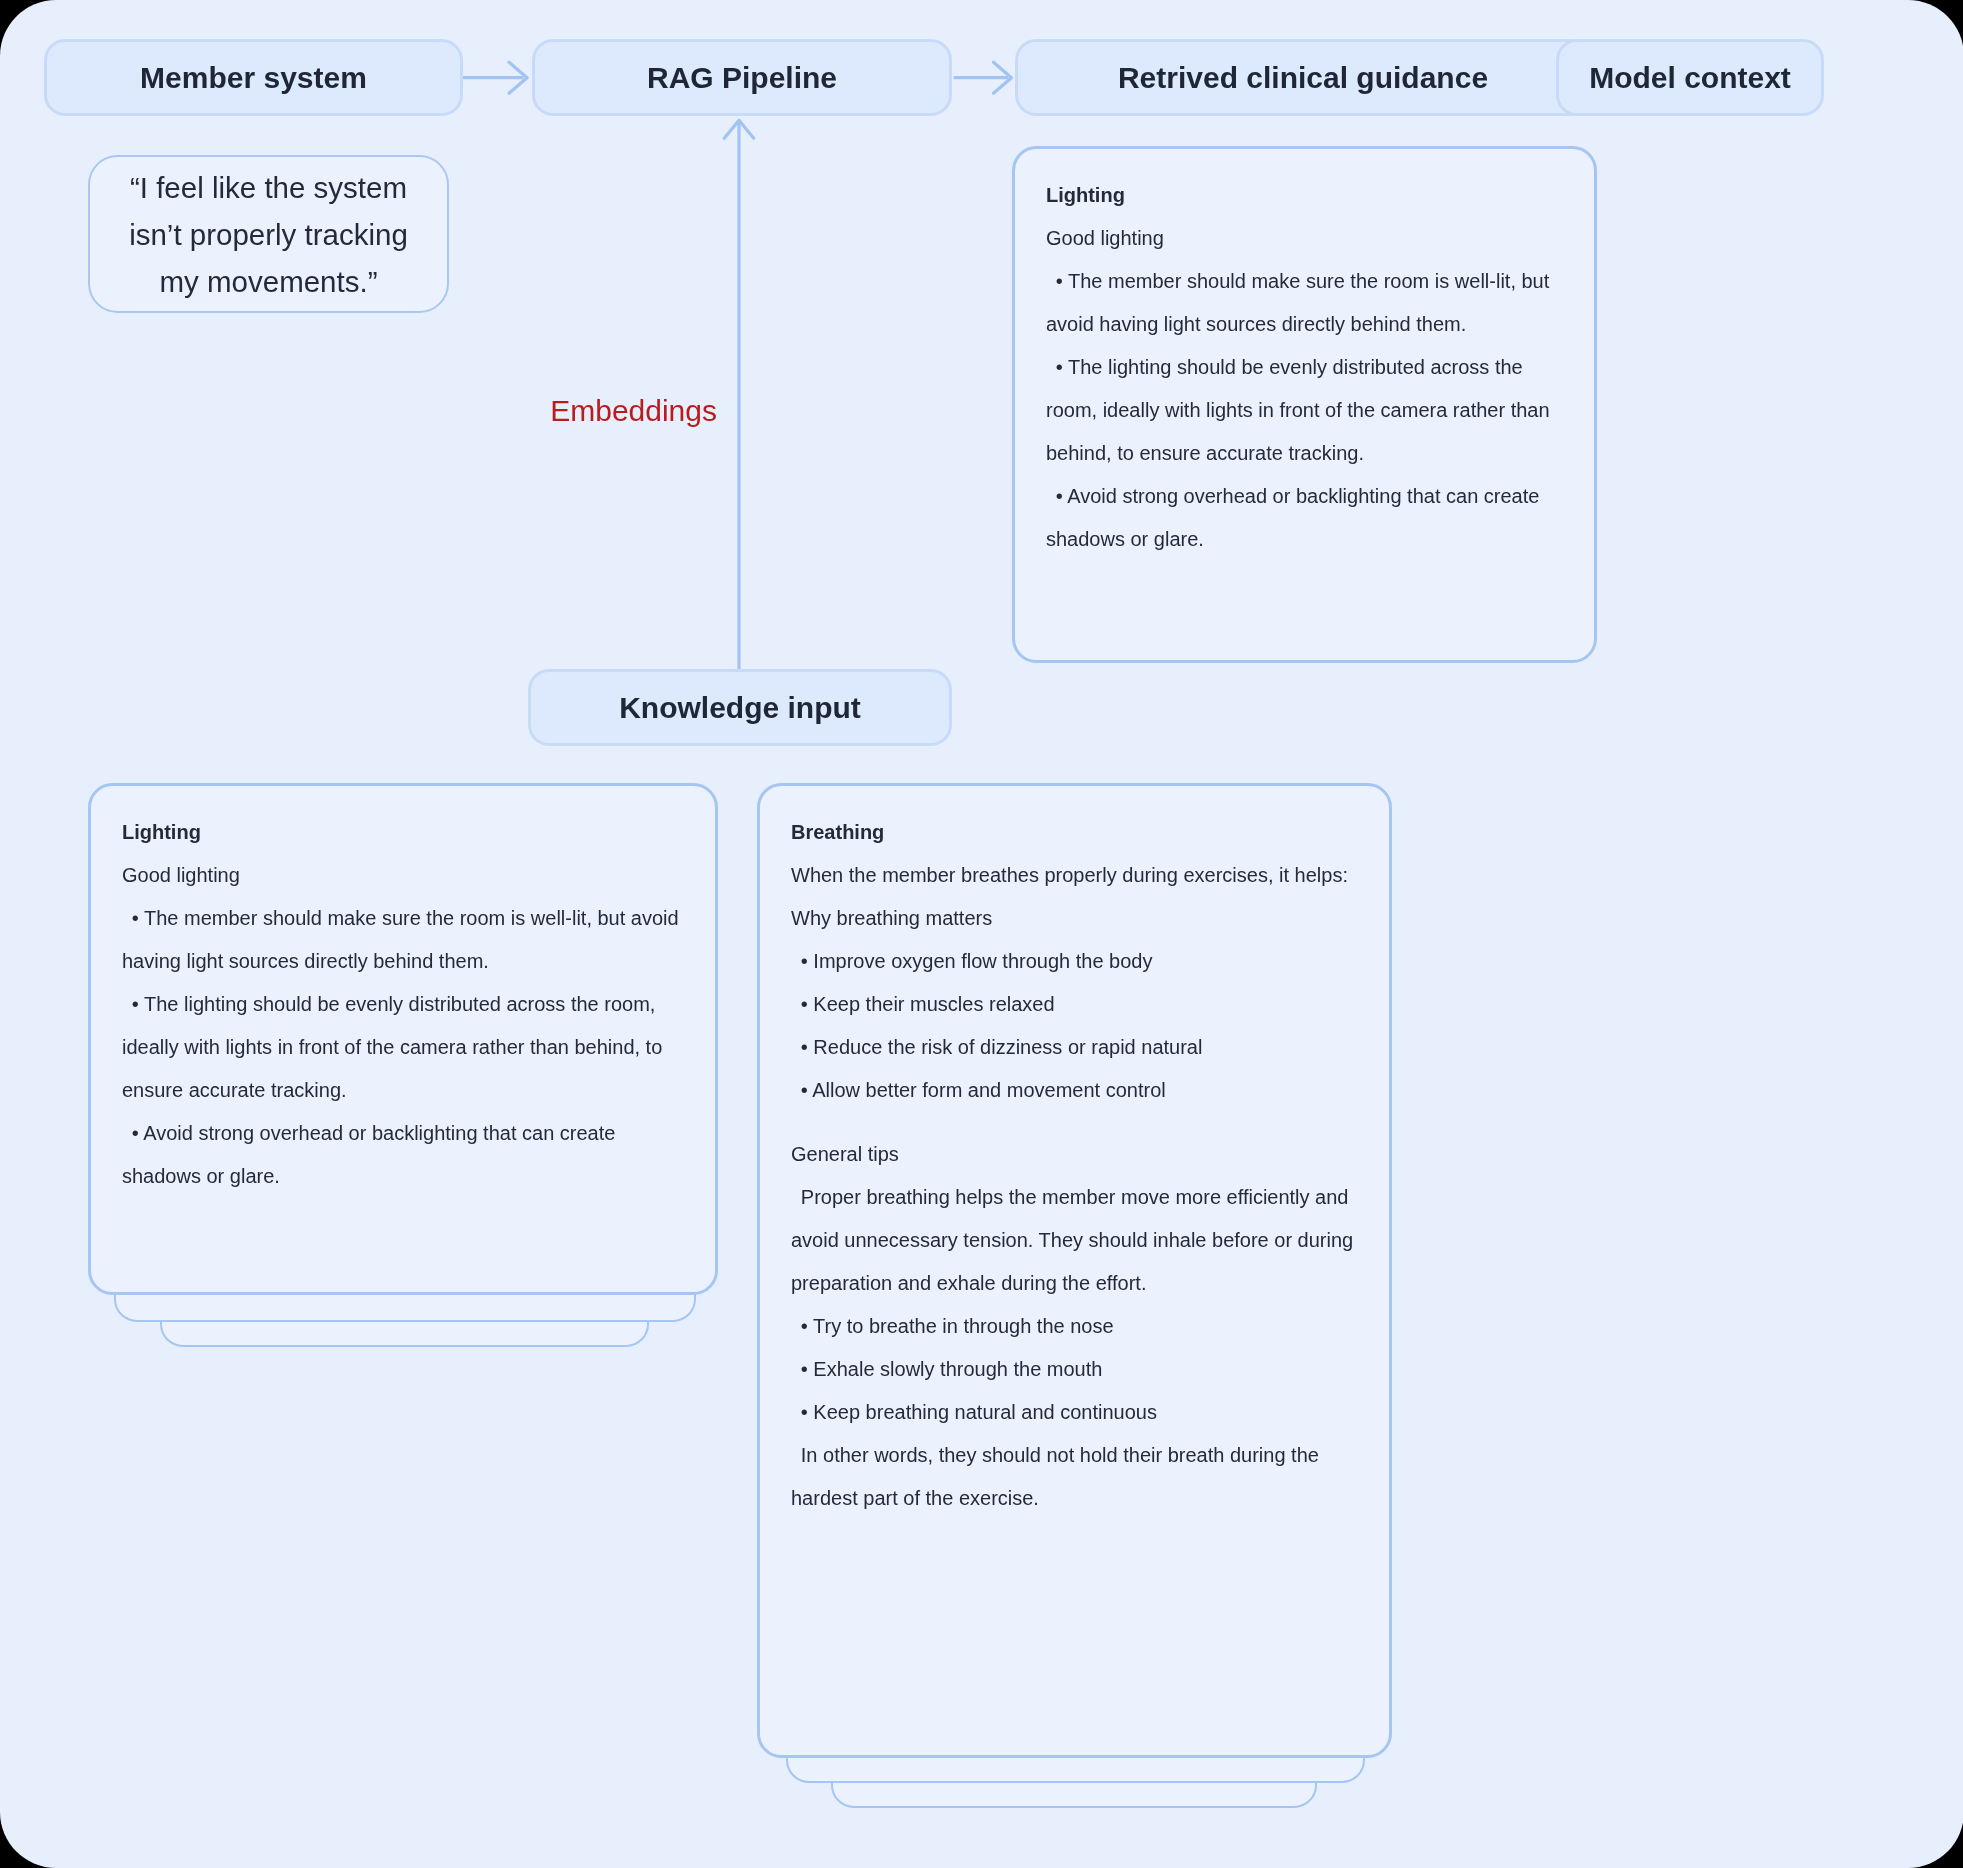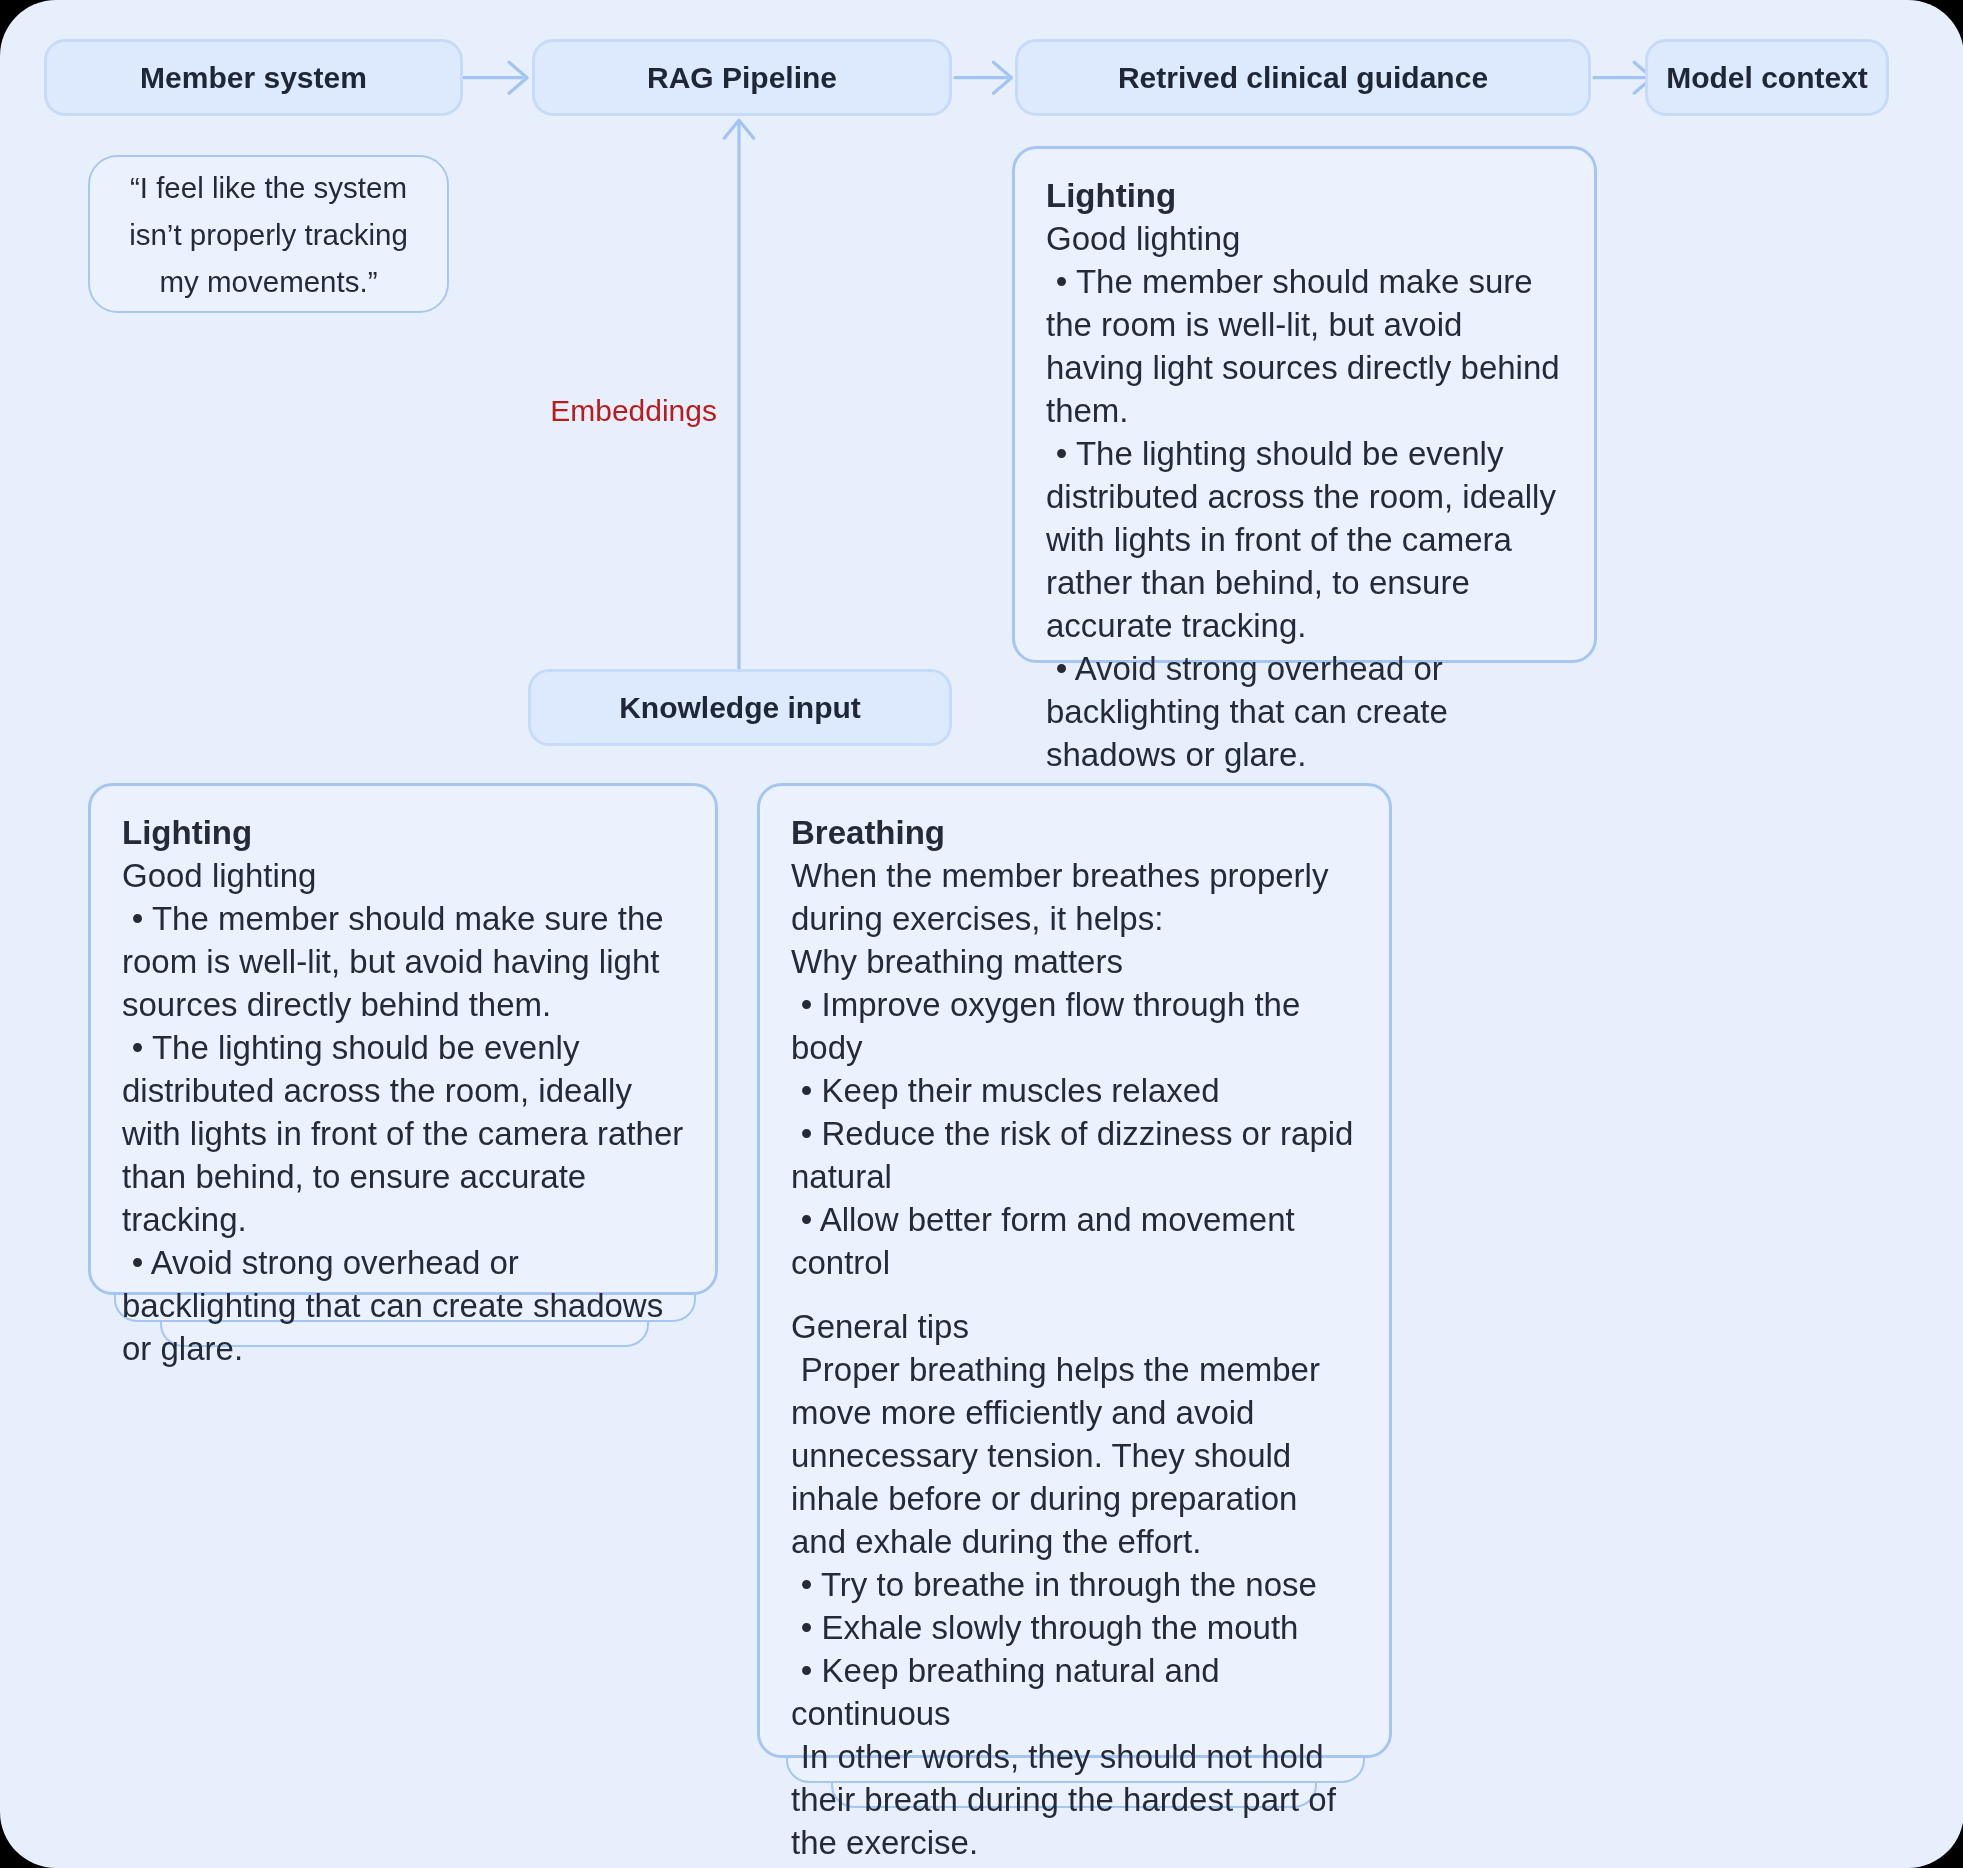--- a/index.html
+++ b/index.html
@@ -6,40 +6,40 @@
   body{font-family:"Liberation Sans","DejaVu Sans",sans-serif;-webkit-font-smoothing:antialiased;}
   .canvas{position:relative;width:1964px;height:1868px;background:#e8effc;border-radius:56px;overflow:hidden;color:#1f2737;}
 
   
   .pill{position:absolute;height:77px;box-sizing:border-box;background:#dde9fc;border:3.3px solid #c7daf8;
         border-radius:21px;display:flex;align-items:center;justify-content:center;
         font-size:30px;font-weight:700;color:#1f2737;}
   .pill-member{left:44px;top:39px;width:419px;}
   .pill-rag{left:532px;top:39px;width:420px;}
   .pill-retrieved{left:1015px;top:39px;width:576px;}
-  .pill-model{left:1645px;top:39px;width:244px;}
+  .pill-model{left:1556px;top:39px;width:268px;}
   .pill-kb{left:528px;top:669px;width:424px;}
 
   
   .arrows{position:absolute;left:0;top:0;width:1964px;height:1868px;pointer-events:none;}
   .arrows path{stroke:#a2c4f2;stroke-width:4;fill:none;stroke-linecap:round;stroke-linejoin:round;}
 
   
   .quote{position:absolute;left:88px;top:155px;width:361px;height:158px;box-sizing:border-box;
          background:#ebf2fe;border:2.5px solid #a9c7f1;border-radius:29.5px;
          display:flex;align-items:center;justify-content:center;text-align:center;
          font-size:29.5px;line-height:47px;color:#232b3b;padding:4.9px 18px;}
 
   
   .embeddings{position:absolute;left:458px;top:394px;width:259px;text-align:right;
               font-size:30px;color:#b91c1c;}
 
   
   .doc{position:absolute;box-sizing:border-box;background:#ebf2fe;border:3.3px solid #a5c6f2;
-       border-radius:24.5px;padding:24.5px 31px;font-size:33px;line-height:43px;color:#232b3b;}
+       border-radius:24.5px;padding:24.5px 31px;font-size:20px;line-height:43px;color:#232b3b;}
   .doc-retrieved{left:1012px;top:146px;width:585px;height:517px;}
   .doc-lighting{left:88px;top:783px;width:630px;height:512px;z-index:3;}
   .doc-breathing{left:757px;top:783px;width:635px;height:975px;z-index:3;}
   .doc-title{font-weight:700;}
   .para{margin:0;}
   .b{text-indent:9.8px;}
   .tips-title{font-weight:400;margin-top:21px;}
 
   
   .stack{position:absolute;box-sizing:border-box;background:#ebf2fe;border:2.5px solid #a5c6f2;border-radius:23px;}

